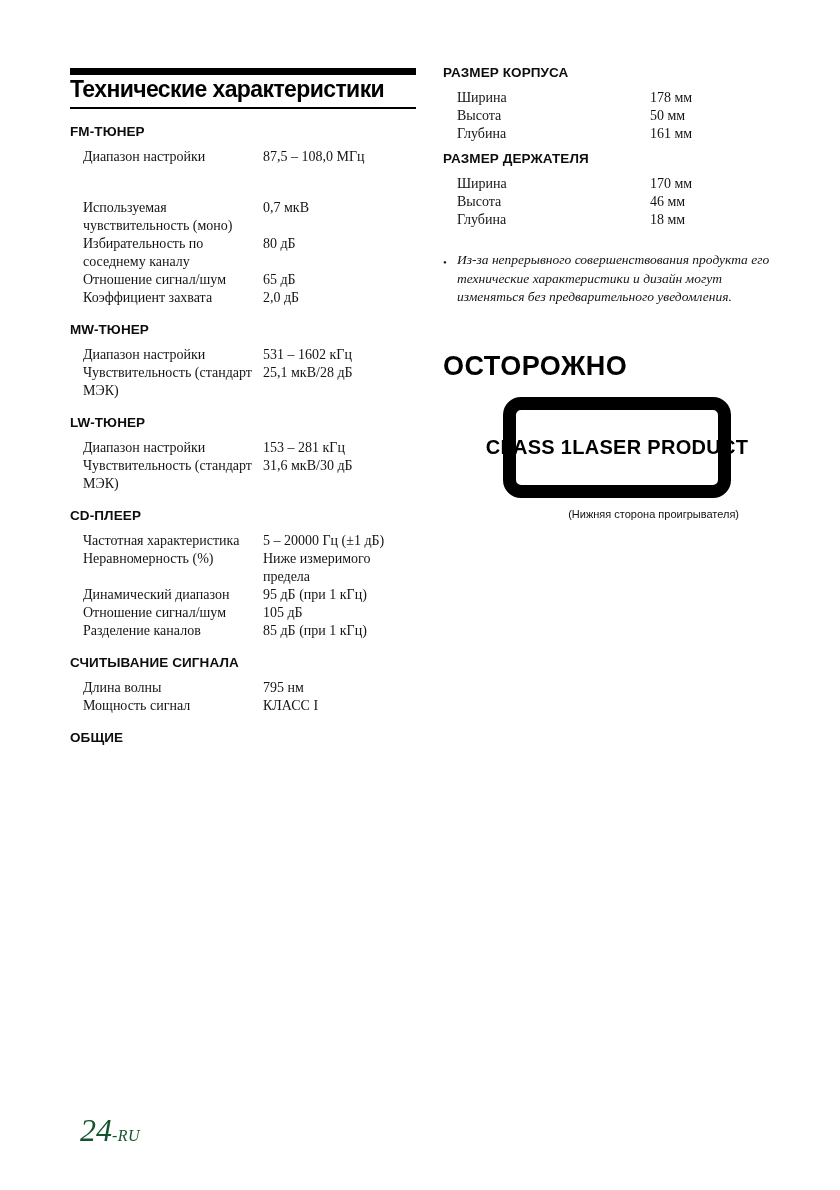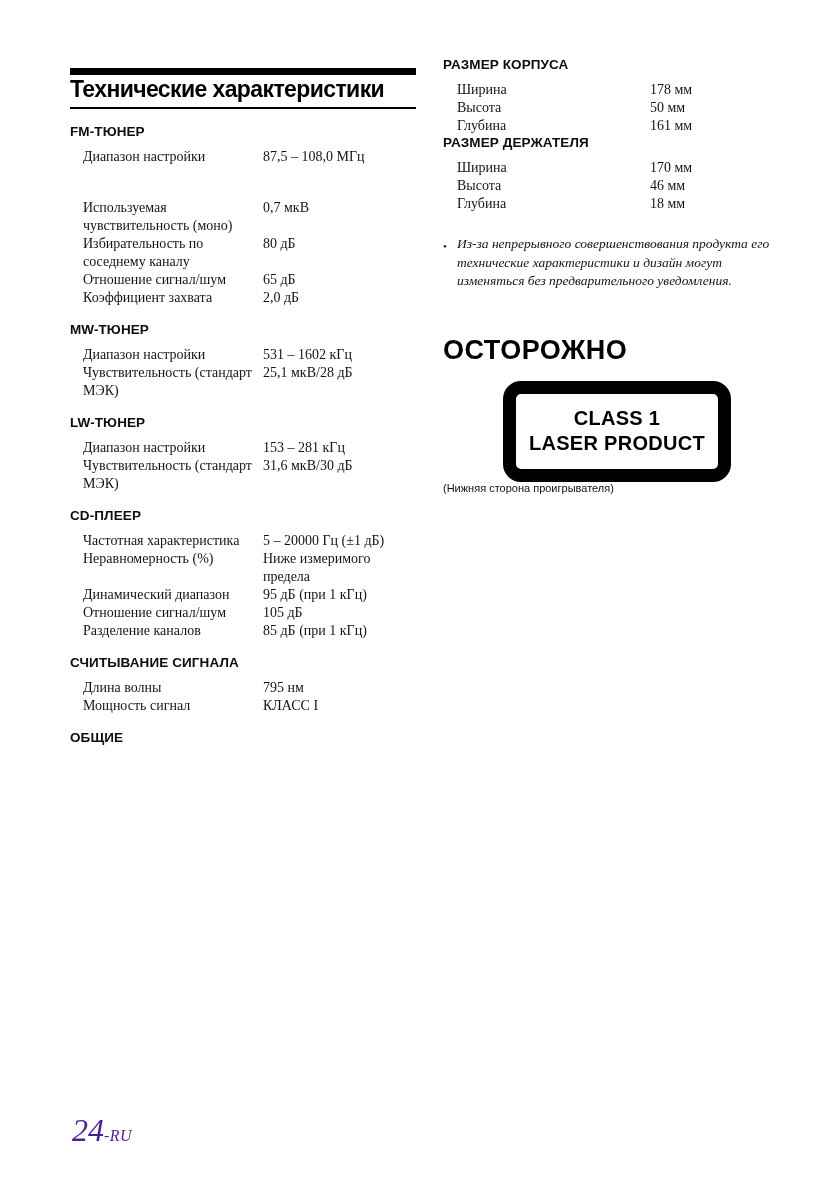--- a/index.html
+++ b/index.html
@@ -42,21 +42,21 @@
   .spec-row { display: flex; margin-left: 13px; font-size: 14px; line-height: 18px; }
   .spec-row .spec-label { width: 180px; flex: none; }
   .spec-row .spec-value { flex: 1; }
   .gap-after { margin-bottom: 33px; }
 
   
   .right-col { position: absolute; left: 443px; top: 57px; width: 346px; }
   .right-col .spec-row { margin-left: 14px; }
   .right-col .spec-label { width: 193px; flex: none; }
   .right-col .sec-heading { margin: 14px 0 9px 0; }
-  .right-col .sec-heading:first-child { margin-top: 0; }
+  .right-col .sec-heading:first-child { margin-top: 8px; }
 
   .note-block {
     display: flex;
     margin-top: 22px;
     width: 340px;
     font-size: 13.5px;
     line-height: 18.5px;
   }
   .note-bullet { width: 14px; flex: none; font-size: 11px; padding-top: 2px; }
   .note-text { flex: 1; font-style: italic; }
@@ -70,47 +70,48 @@
     margin: 44px 0 3px 0;
   }
 
   .laser-box {
     margin: 15px 0 0 60px;
     width: 228px; height: 101px;
     box-sizing: border-box;
     border: 13px solid #000;
     border-radius: 18px;
     background: #fff;
-    display: flex; flex-direction: column;
+    display: flex; 
     align-items: center; justify-content: center;
   }
   .laser-line {
     font-family: "Liberation Sans", sans-serif;
     font-weight: bold;
     font-size: 20px;
     line-height: 25px;
     letter-spacing: 0.3px;
     color: #000;
     white-space: nowrap;
   }
 
   .laser-caption {
-    margin-top: 0;
+    margin-top: 10px;
     width: 296px;
+    text-align: right;
     font-family: "Liberation Sans", sans-serif;
     font-size: 11px;
     color: #111;
   }
 
   
   .page-number {
     position: absolute;
-    left: 72px; top: 1112px;
+    left: 80px; top: 1112px;
     font-style: italic;
-    color: #4c1d95;
+    color: #14532d;
     white-space: nowrap;
   }
   .pn-big { font-size: 32px; }
   .pn-suffix { font-size: 16px; letter-spacing: 0.5px; }
 </style>
 </head>
 <body>
 
 <div class="left-col">
 

